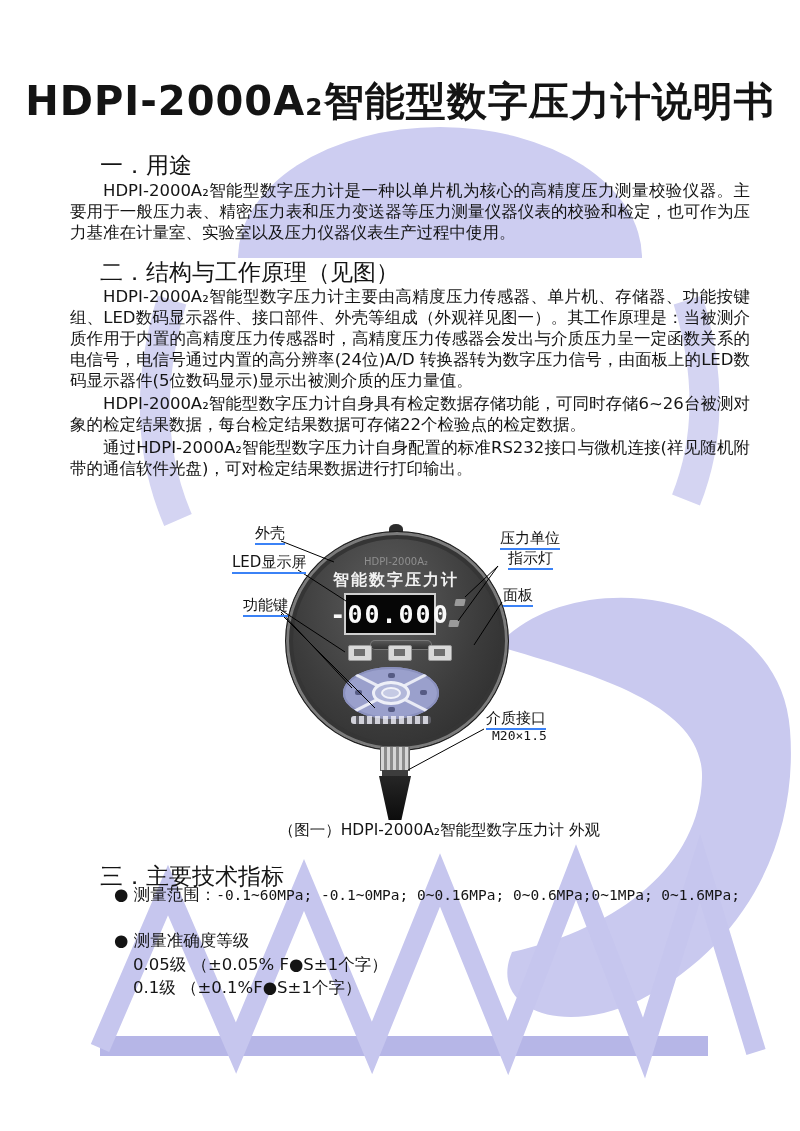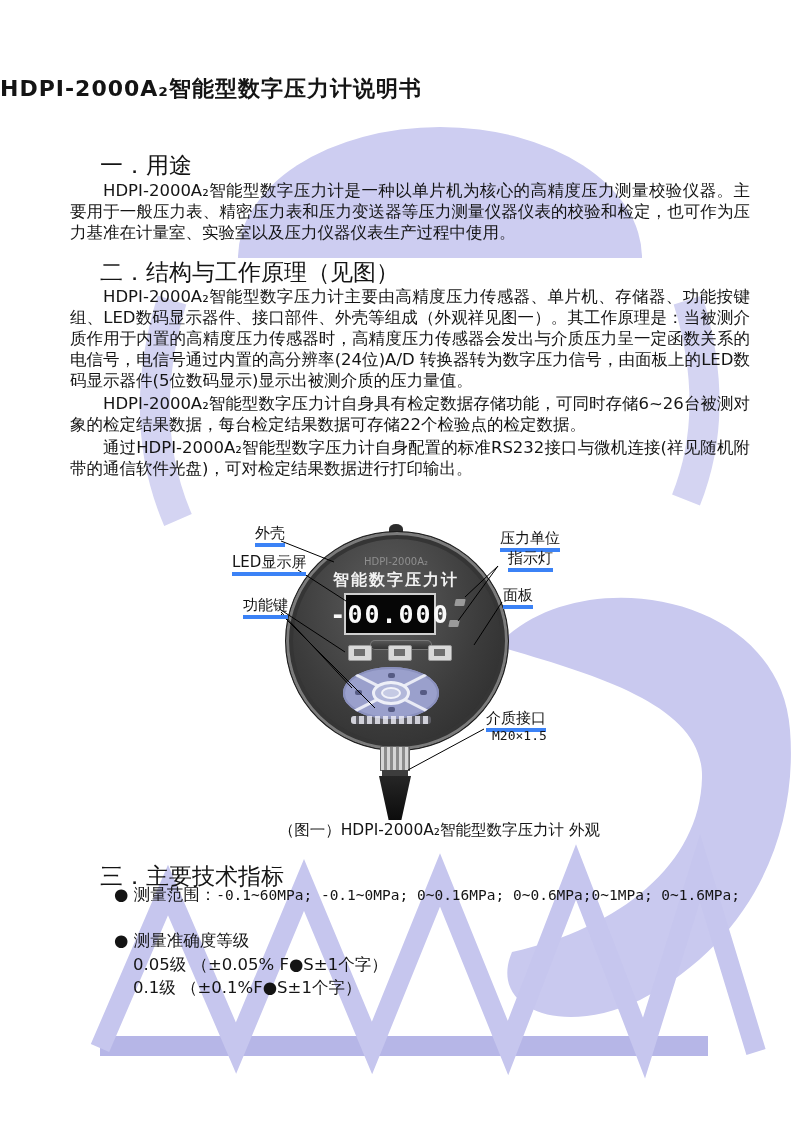--- a/index.html
+++ b/index.html
@@ -5,22 +5,22 @@
   html,body{margin:0;padding:0;background:#e8e8e8;}
   .page{
     position:relative;width:800px;height:1131px;margin:0 auto;
     background:#ffffff;overflow:hidden;
     font-family:"DejaVu Sans","Liberation Sans",sans-serif;
     color:#141414;
   }
   .wm{position:absolute;left:0;top:0;z-index:0;}
   .content{position:absolute;left:0;top:0;width:800px;height:1131px;z-index:1;}
   .title{
-    position:absolute;left:0;top:74px;width:800px;text-align:left;
-    font-size:22px;font-weight:bold;letter-spacing:1px;margin:0;
+    position:absolute;left:0;top:74px;width:800px;text-align:center;
+    font-size:40px;font-weight:bold;letter-spacing:1px;margin:0;
   }
   .sec-head{position:absolute;left:100px;font-size:23px;}
   .para{
     position:absolute;left:62px;width:680px;font-size:16.5px;line-height:21px;
     text-align:justify;text-indent:2em;margin:8px;
   }
   
   .figure{position:absolute;left:0;top:0;width:800px;height:1131px;}
   .photo{position:absolute;left:230px;top:515px;width:360px;height:330px;}
   .nub{position:absolute;left:159px;top:9px;width:14px;height:10px;background:#2c2c2c;border-radius:50% 50% 0 0;}
@@ -60,21 +60,21 @@
   .kp-dot{position:absolute;width:7px;height:5px;background:#565b84;border-radius:2px;}
   .company-bar{position:absolute;left:121px;top:201px;width:80px;height:8px;border-radius:3px;
     background:repeating-linear-gradient(90deg,rgba(235,235,245,.85) 0 5px,rgba(160,160,180,.35) 5px 8px);}
   .knurl{position:absolute;left:150px;top:231px;width:30px;height:25px;border:1px solid #666;box-sizing:border-box;
     background:repeating-linear-gradient(90deg,#d6d6d6 0 3px,#8c8c8c 3px 6px);}
   .collar{position:absolute;left:152px;top:255px;width:26px;height:6px;background:#3d3d3d;}
   .taper{position:absolute;left:149px;top:261px;width:32px;height:44px;
     background:linear-gradient(#262626,#0c0c0c);
     clip-path:polygon(0 0,100% 0,70% 100%,30% 100%);}
   .callout{position:absolute;font-size:15px;white-space:nowrap;}
-  .callout .ul{border-bottom:4px solid #3b82f6;padding-bottom:1px;}
+  .callout .ul{border-bottom:2px solid #3b82f6;padding-bottom:1px;}
   .thread-txt{position:absolute;font-size:13px;font-family:"DejaVu Sans Mono","Liberation Mono",monospace;white-space:nowrap;}
   .caption{position:absolute;left:240px;top:820px;width:360px;text-align:right;font-size:15.5px;}
   .leaders{position:absolute;left:0;top:0;}
   
   .spec-line{position:absolute;font-size:16.5px;white-space:nowrap;}
   .mono{font-family:"DejaVu Sans Mono","Liberation Mono",monospace;font-size:14.5px;}
 </style>
 </head>
 <body>
 

